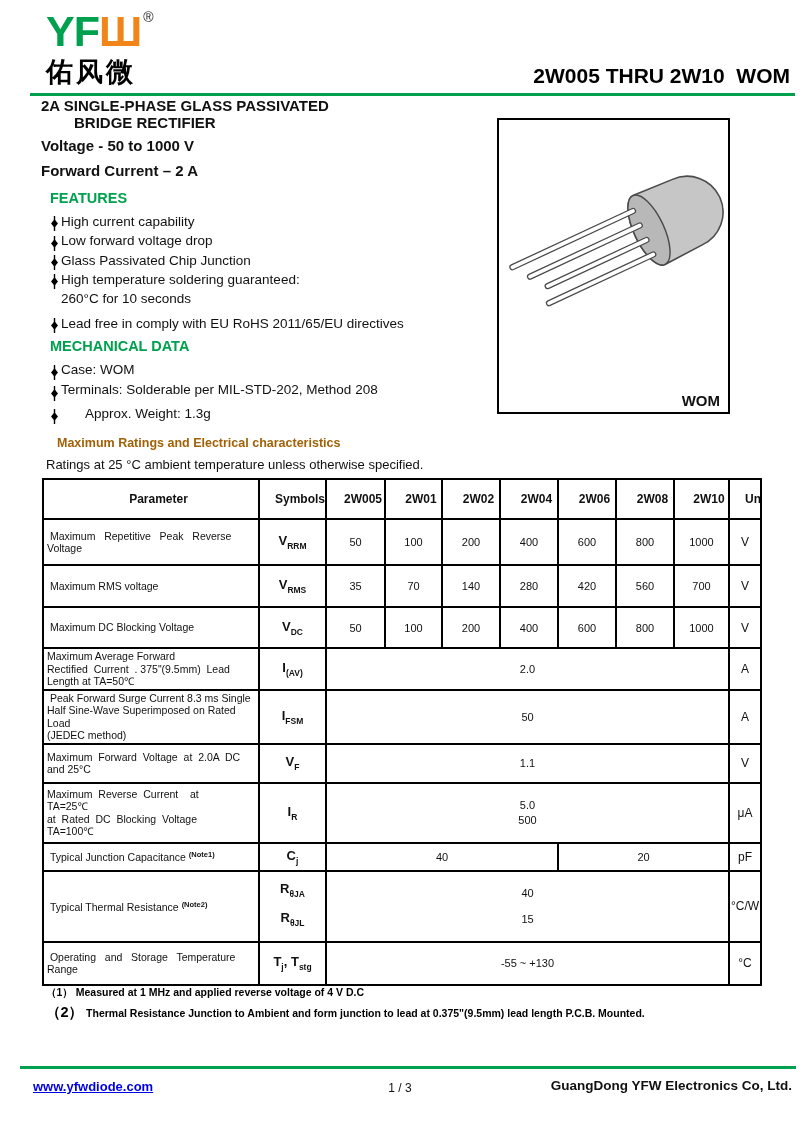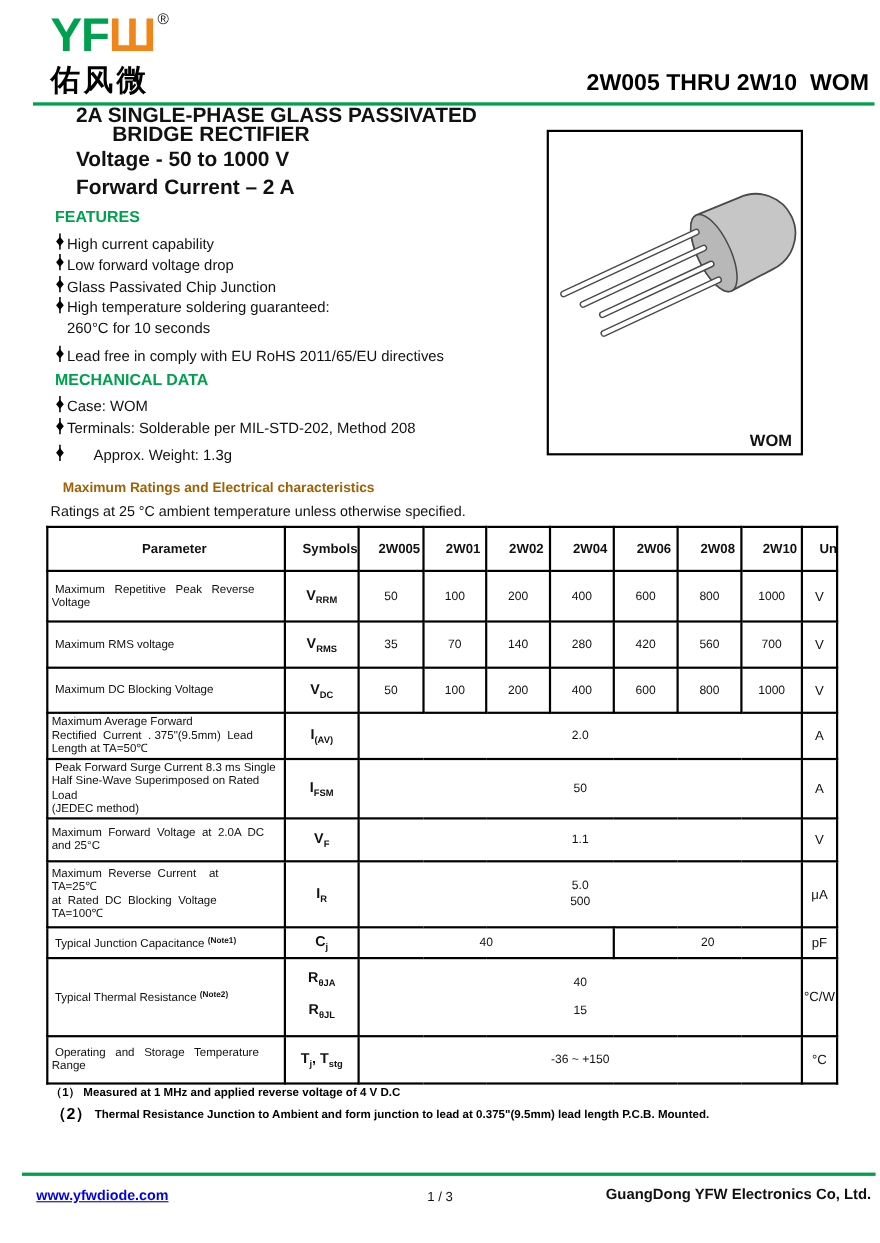--- a/index.html
+++ b/index.html
@@ -10,30 +10,30 @@
   .logo-block { position:absolute; left:46px; top:10px; }
   .logo-text { font-size:43px; font-weight:800; line-height:1; letter-spacing:-1px; }
   .logo-yf { color:#00A14E; }
   .logo-w  { color:#F08519; }
   .logo-reg { font-size:14px; font-weight:400; color:#222; vertical-align:24px; margin-left:2px; letter-spacing:0; }
   .logo-cn { font-size:27px; font-weight:700; letter-spacing:3px; margin-top:1px; color:#000; }
   .part-title { position:absolute; right:10px; top:64px; font-size:21px; font-weight:700; white-space:pre; color:#000; }
   .rule-green-top { position:absolute; left:30px; right:5px; top:93px; height:3px; background:#00A14E; }
 
   
-  .intro { position:absolute; left:69px; top:97px; font-size:19px; font-weight:700; line-height:17px; }
+  .intro { position:absolute; left:41px; top:97px; font-size:15px; font-weight:700; line-height:17px; }
   .intro .l2 { margin-left:33px; }
   .intro .volt { margin-top:6px; }
   .intro .curr { margin-top:8px; }
 
   .sec-head { color:#00A14E; font-weight:700; font-size:14.5px; }
 
   
   .features { position:absolute; left:50px; top:189px; font-size:13.5px; line-height:19.2px; }
-  .feat-line { display:flex; align-items:flex-start; }
+  .feat-line { display:flex; align-items:flex-end; }
   .bullet { display:inline-block; width:9px; height:15px; margin-right:2px; flex:0 0 9px; }
   .feat-cont { margin-left:11px; }
   .feat-gap { margin-top:6px; }
   .features .sec-head { margin-bottom:4px; }
 
   
   .mech { position:absolute; left:50px; top:336px; font-size:13.5px; line-height:20.5px; }
   .mech .sec-head { margin-bottom:3px; }
   .mech .feat-line.last { margin-top:3px;gap:24px; }
 
@@ -301,21 +301,21 @@
           <div>40</div>
           <div>15</div>
         </td>
         <td class="unit">°C/W</td>
       </tr>
 
       <tr style="height:43px">
         <td class="param"> Operating   and   Storage   Temperature
 Range</td>
         <td class="sym"><span>T</span><sub>j</sub><span>, T</span><sub>stg</sub></td>
-        <td class="val" colspan="7">-36 ~ +150</td>
+        <td class="val" colspan="7">-55 ~ +130</td>
         <td class="unit">°C</td>
       </tr>
     </tbody>
   </table>
 
   <div class="notes">
     <div class="note1">（1） Measured at 1 MHz and applied reverse voltage of 4 V D.C</div>
     <div class="note2">
       <span class="note2-label">（2）</span>
       <span class="note2-text">Thermal Resistance Junction to Ambient and form junction to lead at 0.375"(9.5mm) lead length P.C.B. Mounted.</span>

